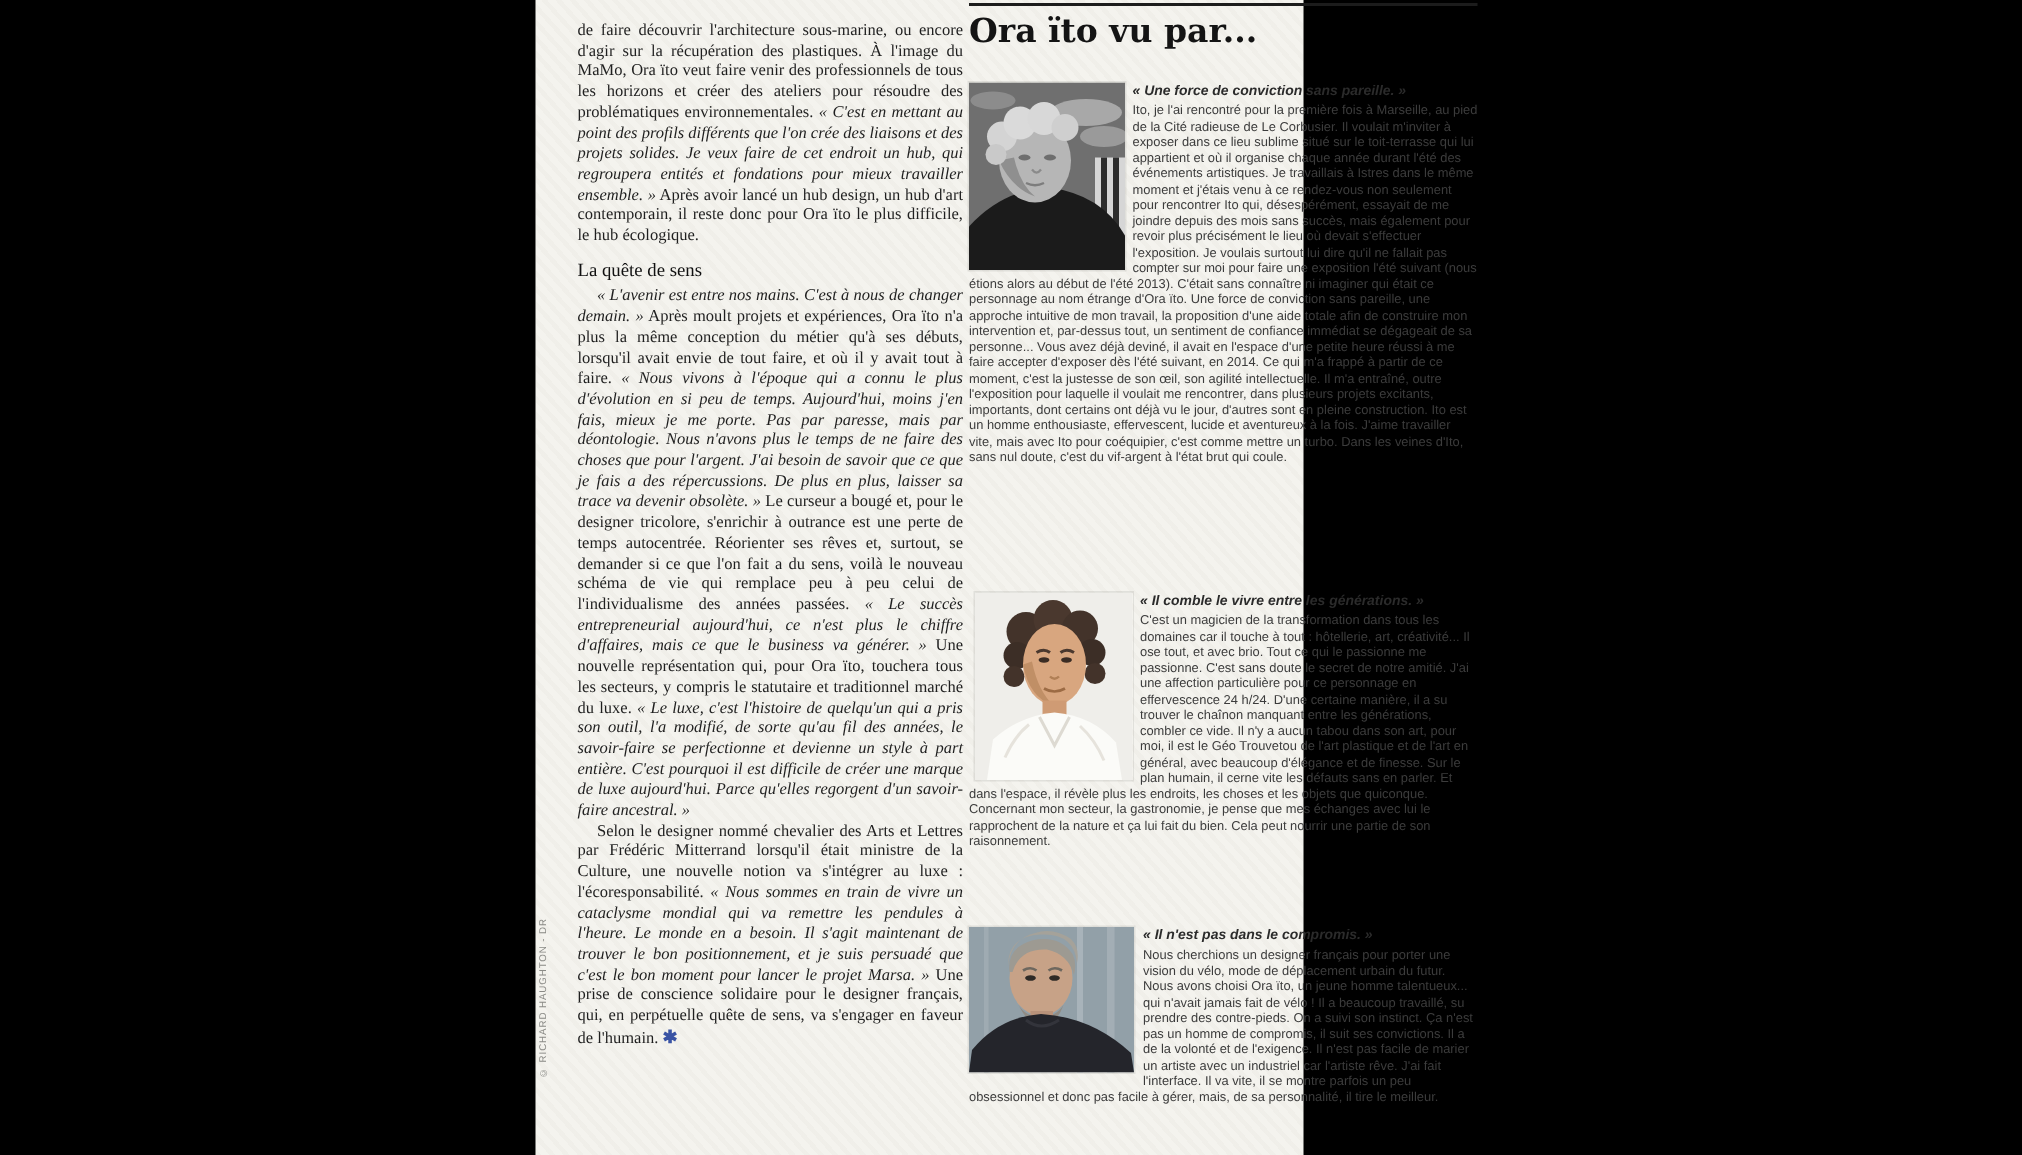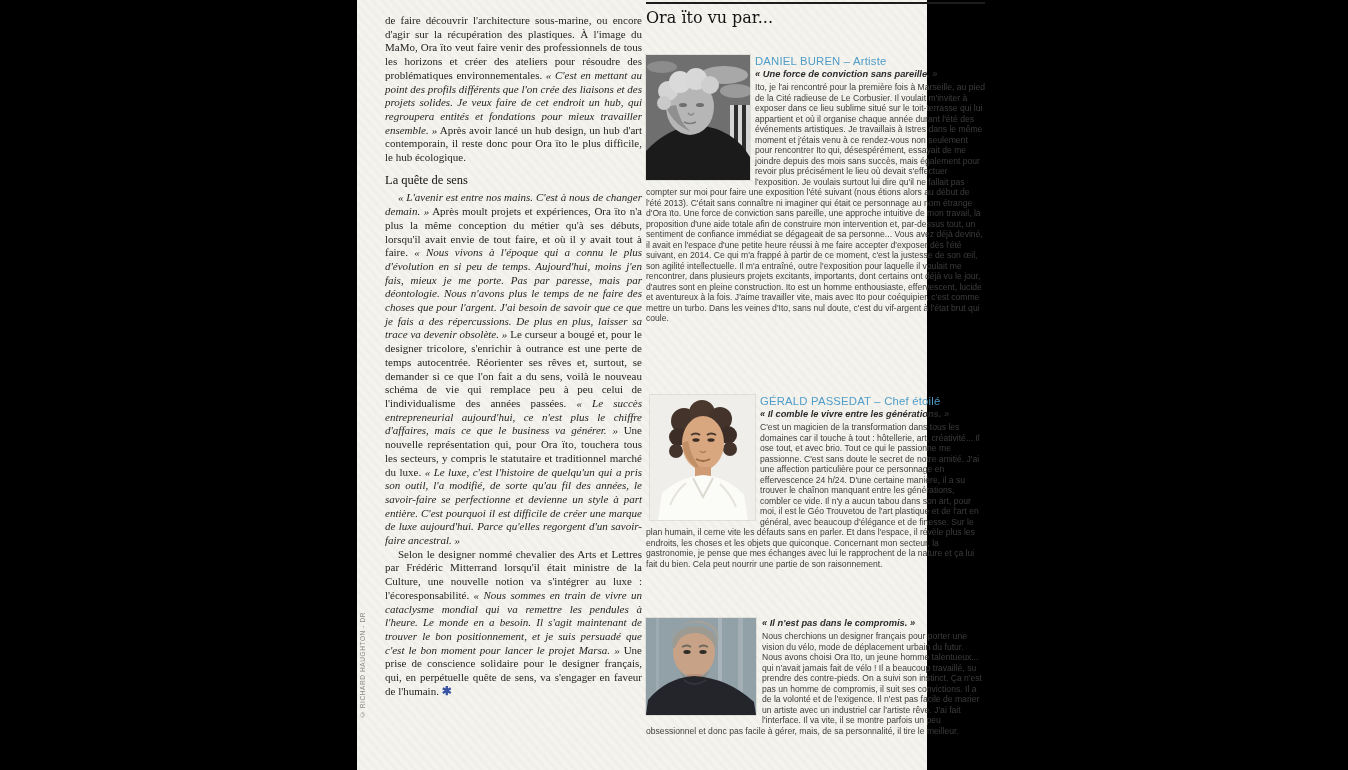--- a/index.html
+++ b/index.html
@@ -5,21 +5,21 @@
   html,body{margin:0;padding:0;}
   body{
     width:1348px;height:770px;
     background:#000;
     position:relative;
     overflow:hidden;
     font-family:"Liberation Sans", sans-serif;
   }
   .page{
     position:absolute;left:357px;top:0;
-    width:570px;height:770px;
+    width:512px;height:770px;
     background:
       repeating-linear-gradient(48deg, rgba(120,110,88,0.03) 0 3px, rgba(255,255,255,0) 3px 7px),
       #f4f3ee;
   }
   
   .credit{
     position:absolute;left:2px;top:612px;
     writing-mode:vertical-rl;
     transform:rotate(180deg);
     font-size:6.5px;letter-spacing:.6px;
@@ -51,22 +51,22 @@
   
   .right-col{
     position:absolute;left:289px;top:0;width:339px;
   }
   .top-rule{
     position:absolute;top:2px;left:0;width:339px;height:2px;
     background:#1c1c1c;
   }
   .panel-title{
     font-family:"DejaVu Serif", serif;
-    font-weight:normal;
-    font-size:16px;
+    font-weight:bold;
+    font-size:22px;
     color:#141414;
     margin:0;
     position:absolute;top:8px;left:0;
   }
   .profile{
     position:absolute;left:0;width:339px;
   }
   .profile-buren{top:53px;}
   .profile-passedat{top:393px;}
   .profile-simoncini{top:616px;}
@@ -134,21 +134,20 @@
           <circle cx="34" cy="27" r="11" fill="#dadada"></circle>
           <circle cx="50" cy="24" r="11" fill="#d8d8d8"></circle>
           <circle cx="64" cy="30" r="9" fill="#cfcfcf"></circle>
           <circle cx="18" cy="48" r="7" fill="#c9c9c9"></circle>
           <ellipse cx="37" cy="50" rx="4" ry="2" fill="#6e6e6e"></ellipse>
           <ellipse cx="54" cy="50" rx="4" ry="2" fill="#6e6e6e"></ellipse>
           <path d="M42,58 Q45,62 48,58" stroke="#8a8a8a" stroke-width="1.5" fill="none"></path>
           <path d="M38,67 Q44,70 50,67" stroke="#7d7d7d" stroke-width="1.5" fill="none"></path>
         </svg>
       </div>
-      <div class="name-line"><span>DANIEL BUREN</span> <span>–</span> <span>Artiste</span></div>
       <div class="p-quote">« Une force de conviction sans pareille. »</div>
       <p class="p-body">Ito, je l'ai rencontré pour la première fois à Marseille, au pied de la Cité radieuse de Le Corbusier. Il voulait m'inviter à exposer dans ce lieu sublime situé sur le toit-terrasse qui lui appartient et où il organise chaque année durant l'été des événements artistiques. Je travaillais à Istres dans le même moment et j'étais venu à ce rendez-vous non seulement pour rencontrer Ito qui, désespérément, essayait de me joindre depuis des mois sans succès, mais également pour revoir plus précisément le lieu où devait s'effectuer l'exposition. Je voulais surtout lui dire qu'il ne fallait pas compter sur moi pour faire une exposition l'été suivant (nous étions alors au début de l'été 2013). C'était sans connaître ni imaginer qui était ce personnage au nom étrange d'Ora ïto. Une force de conviction sans pareille, une approche intuitive de mon travail, la proposition d'une aide totale afin de construire mon intervention et, par-dessus tout, un sentiment de confiance immédiat se dégageait de sa personne... Vous avez déjà deviné, il avait en l'espace d'une petite heure réussi à me faire accepter d'exposer dès l'été suivant, en 2014. Ce qui m'a frappé à partir de ce moment, c'est la justesse de son œil, son agilité intellectuelle. Il m'a entraîné, outre l'exposition pour laquelle il voulait me rencontrer, dans plusieurs projets excitants, importants, dont certains ont déjà vu le jour, d'autres sont en pleine construction. Ito est un homme enthousiaste, effervescent, lucide et aventureux à la fois. J'aime travailler vite, mais avec Ito pour coéquipier, c'est comme mettre un turbo. Dans les veines d'Ito, sans nul doute, c'est du vif-argent à l'état brut qui coule.</p>
     </section>
 
     <section class="profile profile-passedat">
       <div class="photo photo-passedat">
         <svg width="105" height="125" viewBox="0 0 105 125" xmlns="http://www.w3.org/2000/svg">
           <rect width="105" height="125" fill="#efeeea"></rect>
           <circle cx="34" cy="26" r="13" fill="#43332a"></circle>
           <circle cx="52" cy="18" r="13" fill="#4a382e"></circle>
@@ -165,21 +164,20 @@
           <path d="M57,40 Q61,37 66,40" stroke="#4a382e" stroke-width="2" fill="none"></path>
           <path d="M50,56 Q53,59 56,56" stroke="#b07f56" stroke-width="1.6" fill="none"></path>
           <path d="M46,64 Q53,68 60,64" stroke="#9c6b44" stroke-width="1.8" fill="none"></path>
           <rect x="45" y="72" width="16" height="14" fill="#cf9b74"></rect>
           <path d="M8,125 L12,98 Q30,82 53,80 Q78,82 94,100 L98,125 Z" fill="#fbfbf8"></path>
           <path d="M43,83 L53,102 L63,83" stroke="#dddad2" stroke-width="2" fill="none"></path>
           <path d="M20,110 Q26,96 36,88" stroke="#e6e3dc" stroke-width="2" fill="none"></path>
           <path d="M86,112 Q80,98 70,89" stroke="#e6e3dc" stroke-width="2" fill="none"></path>
         </svg>
       </div>
-      <div class="name-line"><span>GÉRALD PASSEDAT</span> <span>–</span> <span>Chef étoilé</span></div>
       <div class="p-quote">« Il comble le vivre entre les générations. »</div>
       <p class="p-body">C'est un magicien de la transformation dans tous les domaines car il touche à tout : hôtellerie, art, créativité... Il ose tout, et avec brio. Tout ce qui le passionne me passionne. C'est sans doute le secret de notre amitié. J'ai une affection particulière pour ce personnage en effervescence 24 h/24. D'une certaine manière, il a su trouver le chaînon manquant entre les générations, combler ce vide. Il n'y a aucun tabou dans son art, pour moi, il est le Géo Trouvetou de l'art plastique et de l'art en général, avec beaucoup d'élégance et de finesse. Sur le plan humain, il cerne vite les défauts sans en parler. Et dans l'espace, il révèle plus les endroits, les choses et les objets que quiconque. Concernant mon secteur, la gastronomie, je pense que mes échanges avec lui le rapprochent de la nature et ça lui fait du bien. Cela peut nourrir une partie de son raisonnement.</p>
     </section>
 
     <section class="profile profile-simoncini">
       <div class="photo photo-simoncini">
         <svg width="110" height="97" viewBox="0 0 110 97" xmlns="http://www.w3.org/2000/svg">
           <rect width="110" height="97" fill="#92a0a8"></rect>
           <rect x="72" width="4" height="97" fill="#a8b3ba"></rect>
           <rect x="92" width="5" height="97" fill="#a3aeb5"></rect>

